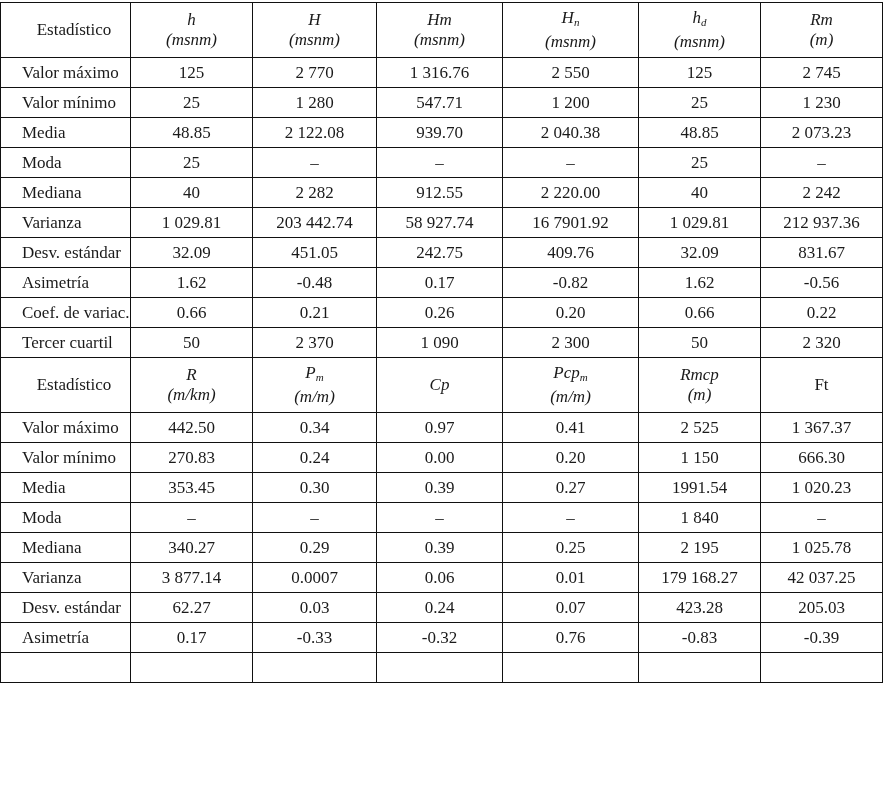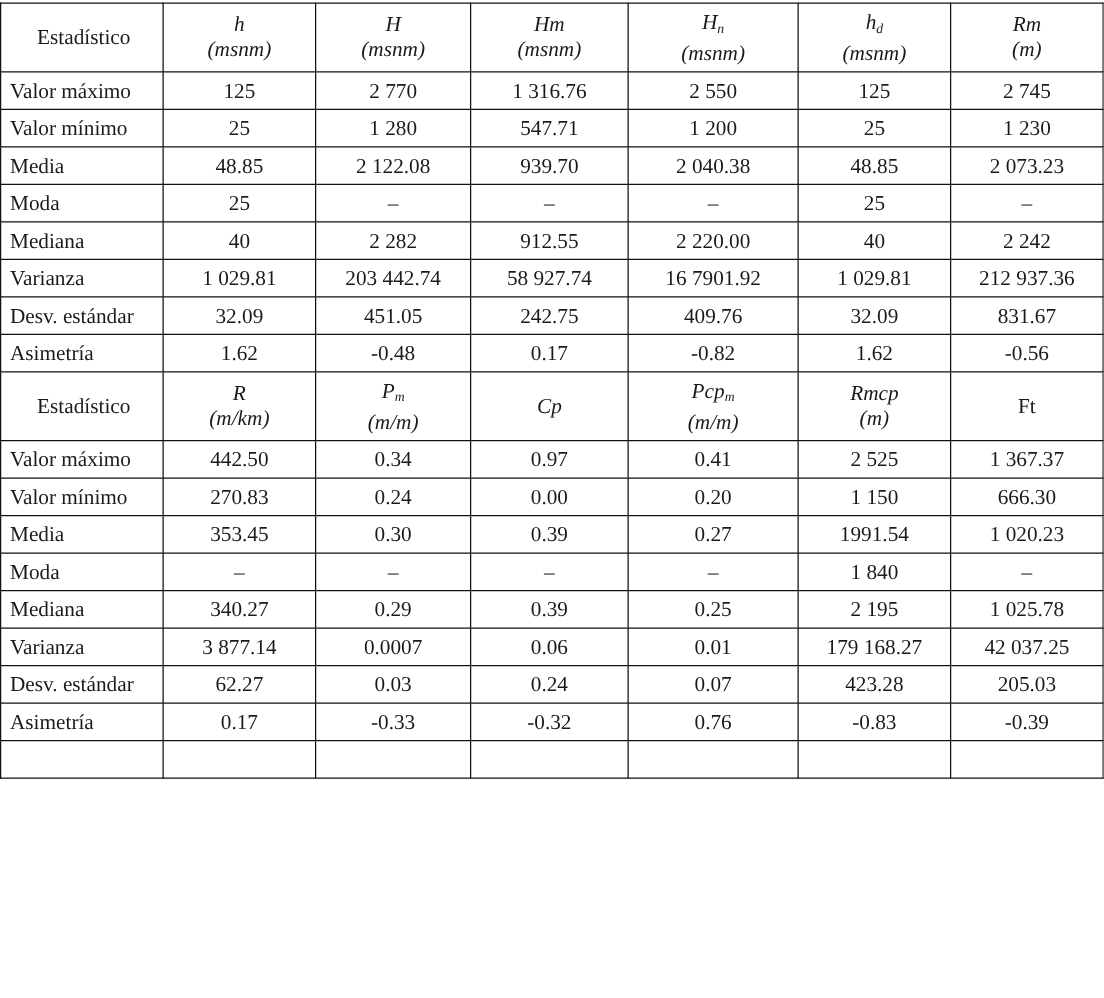--- a/index.html
+++ b/index.html
@@ -35,21 +35,21 @@
     font-size: 17px;
     line-height: 19px;
     text-align: center;
     vertical-align: middle;
     padding: 0 4px;
     height: 29px;
     white-space: nowrap;
   }
   td.label {
     text-align: left;
-    padding-left: 7px;
+    padding-left: 21px;
   }
   tr.head td {
     height: 54px;
     line-height: 20px;
   }
   tr.head td.label {
     text-align: center;
   }
   tr.tall td {
     height: 52px;
@@ -186,20 +186,38 @@
       </tr>
       <tr>
         <td class="label">Asimetría</td>
         <td>1.62</td>
         <td>-0.48</td>
         <td>0.17</td>
         <td>-0.82</td>
         <td>1.62</td>
         <td>-0.56</td>
       </tr>
+      <tr>
+        <td class="label">Coef. de variac.</td>
+        <td>0.66</td>
+        <td>0.21</td>
+        <td>0.26</td>
+        <td>0.20</td>
+        <td>0.66</td>
+        <td>0.22</td>
+      </tr>
+      <tr>
+        <td class="label">Tercer cuartil</td>
+        <td>50</td>
+        <td>2 370</td>
+        <td>1 090</td>
+        <td>2 300</td>
+        <td>50</td>
+        <td>2 320</td>
+      </tr>
     </tbody>
   <tbody>
 
     <tr class="head">
       <td class="label">Estadístico</td>
       <td>
           <span class="sym"><span>R</span></span>
           <span class="unit">(m/km)</span>
         </td>
       <td>

